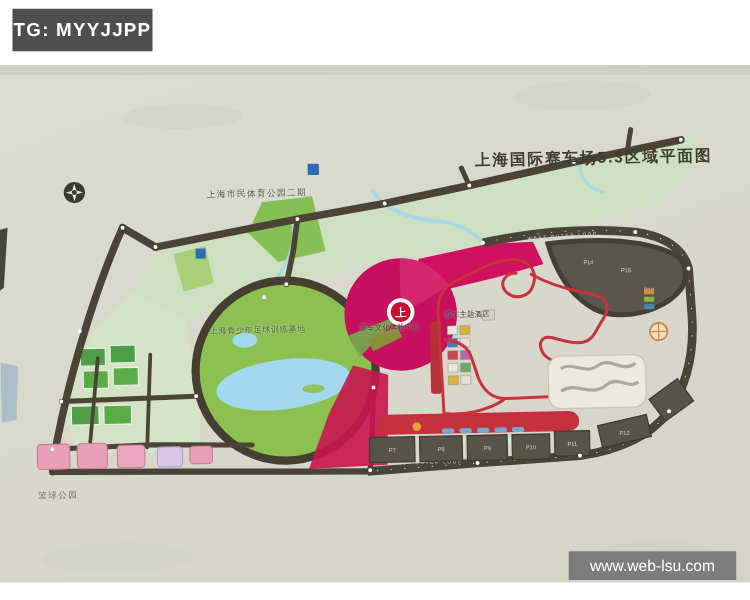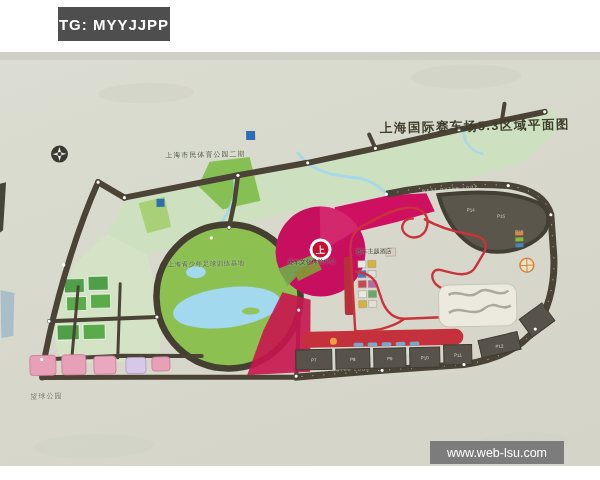--- a/index.html
+++ b/index.html
@@ -1,33 +1,33 @@
 <!DOCTYPE html>
 <html><head>
 <meta charset="utf-8">
 <style>
   html,body{margin:0;padding:0;}
   .page{position:relative;width:600px;height:480px;background:#ffffff;overflow:hidden;
         font-family:"Liberation Sans",sans-serif;}
   .badge{position:absolute;left:10px;top:7px;width:112px;height:34px;background:#4e4e4e;
          color:#fff;font-weight:bold;font-size:15px;letter-spacing:1px;
-         display:flex;align-items:center;justify-content:center;margin-left:48px;}
+         display:flex;align-items:center;justify-content:center;}
   .photo{position:absolute;left:0;top:52px;width:600px;height:414px;
          background:linear-gradient(160deg,#dcddd2 0%,#d7d8cb 55%,#d4d5c8 100%);}
   .photo-topband{position:absolute;left:0;top:0;width:600px;height:8px;background:#c7c7be;opacity:.6;}
   .tilt{position:absolute;left:0;top:0;width:600px;height:414px;transform:rotate(-1.2deg);transform-origin:300px 220px;}
   .map-title{position:absolute;left:383px;top:70px;width:200px;font-size:12.5px;font-weight:bold;
              color:#3f3d2c;letter-spacing:1.5px;white-space:nowrap;}
   .map-label{position:absolute;white-space:nowrap;color:#4f5c42;text-shadow:0 0 2px rgba(235,238,225,.9);}
   .lbl-park1{left:168px;top:96px;font-size:7px;letter-spacing:1px;}
   .lbl-park2{left:168px;top:206px;font-size:6.5px;letter-spacing:.5px;}
   .lbl-culture{left:288px;top:206px;font-size:6px;color:#3a3028;}
   .lbl-hotel{left:356px;top:197px;font-size:6px;color:#3a332c;}
   .lbl-basket{left:28px;top:334px;font-size:7px;color:#6e6e60;letter-spacing:1px;}
-  .watermark{position:absolute;left:430px;top:441px;width:134px;height:23px;background:#7c7c7c;
+  .watermark{position:absolute;left:455px;top:441px;width:134px;height:23px;background:#7c7c7c;
              color:#fff;font-size:12.5px;display:flex;align-items:center;justify-content:center;}
 </style>
 </head>
 <body>
 
 <div class="page">
 
   <div class="badge">TG: MYYJJPP</div>
 
   <div class="photo">

